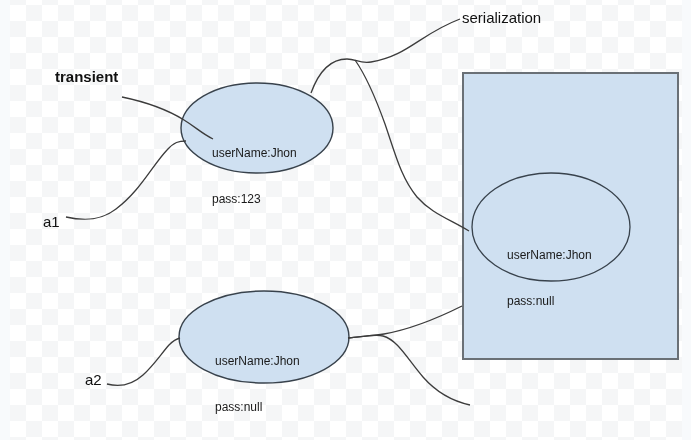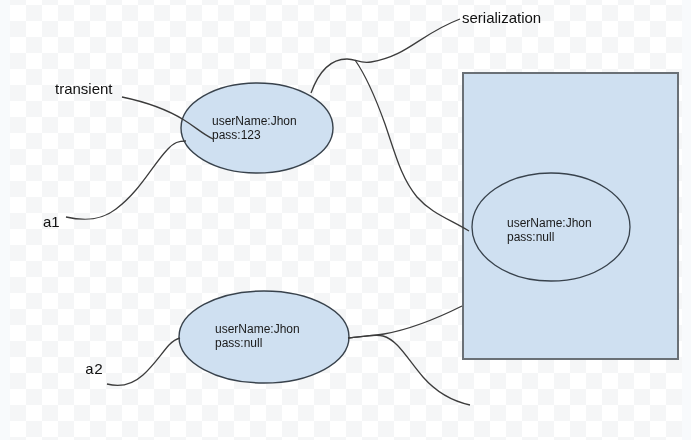--- a/index.html
+++ b/index.html
@@ -23,21 +23,21 @@
   .inner-ellipse{fill:none;stroke:#38424c;stroke-width:1.3;}
   .connector{fill:none;stroke:#3c3c3c;stroke-width:1.3;}
   .free-label{
     position:absolute;
     font-size:15px;color:#111111;line-height:18px;white-space:nowrap;
   }
   .node-text{
     position:absolute;
     font-size:12px;color:#1a1a1a;line-height:14px;white-space:nowrap;
   }
-  .node-text span{display:block;}
+  .node-text span{display:block;margin-top:32px;}
 </style>
 </head>
 <body>
 
 <div id="canvas">
 
   <div id="edge-left" class="edge-strip"></div>
   <div id="edge-right" class="edge-strip"></div>
 
   <svg width="691" height="440" viewBox="0 0 691 440">
@@ -60,25 +60,25 @@
 
     <path d="M 107,384 C 122,388 133,384 143,375 C 154,365 161,354 169,345 C 173,341 176,339 180,338" class="connector"></path>
 
     <path d="M 348,338 C 362,336 372,336 384,334 C 412,329 438,318 462,306" class="connector"></path>
 
     <path d="M 348,338 C 362,337 374,334 383,336 C 398,340 408,360 423,377 C 437,393 452,401 470,405" class="connector"></path>
   </svg>
 
   <div class="free-label" style="left:462px;top:9px;">serialization</div>
 
-  <div class="free-label" style="left:55px;top:80px;">transient</div>
+  <div class="free-label" style="left:55px;top:68px;font-weight:bold;">transient</div>
 
   <div class="free-label" style="left:43px;top:213px;">a1</div>
 
-  <div class="free-label" style="left:85px;top:362px;font-family:Liberation Mono, monospace;">a2</div>
+  <div class="free-label" style="left:85px;top:371px;">a2</div>
 
 
   <div class="node-text" style="left:212px;top:114px;">
     <span>userName:Jhon</span>
     <span>pass:123</span>
   </div>
 
   <div class="node-text" style="left:215px;top:322px;">
     <span>userName:Jhon</span>
     <span>pass:null</span>

